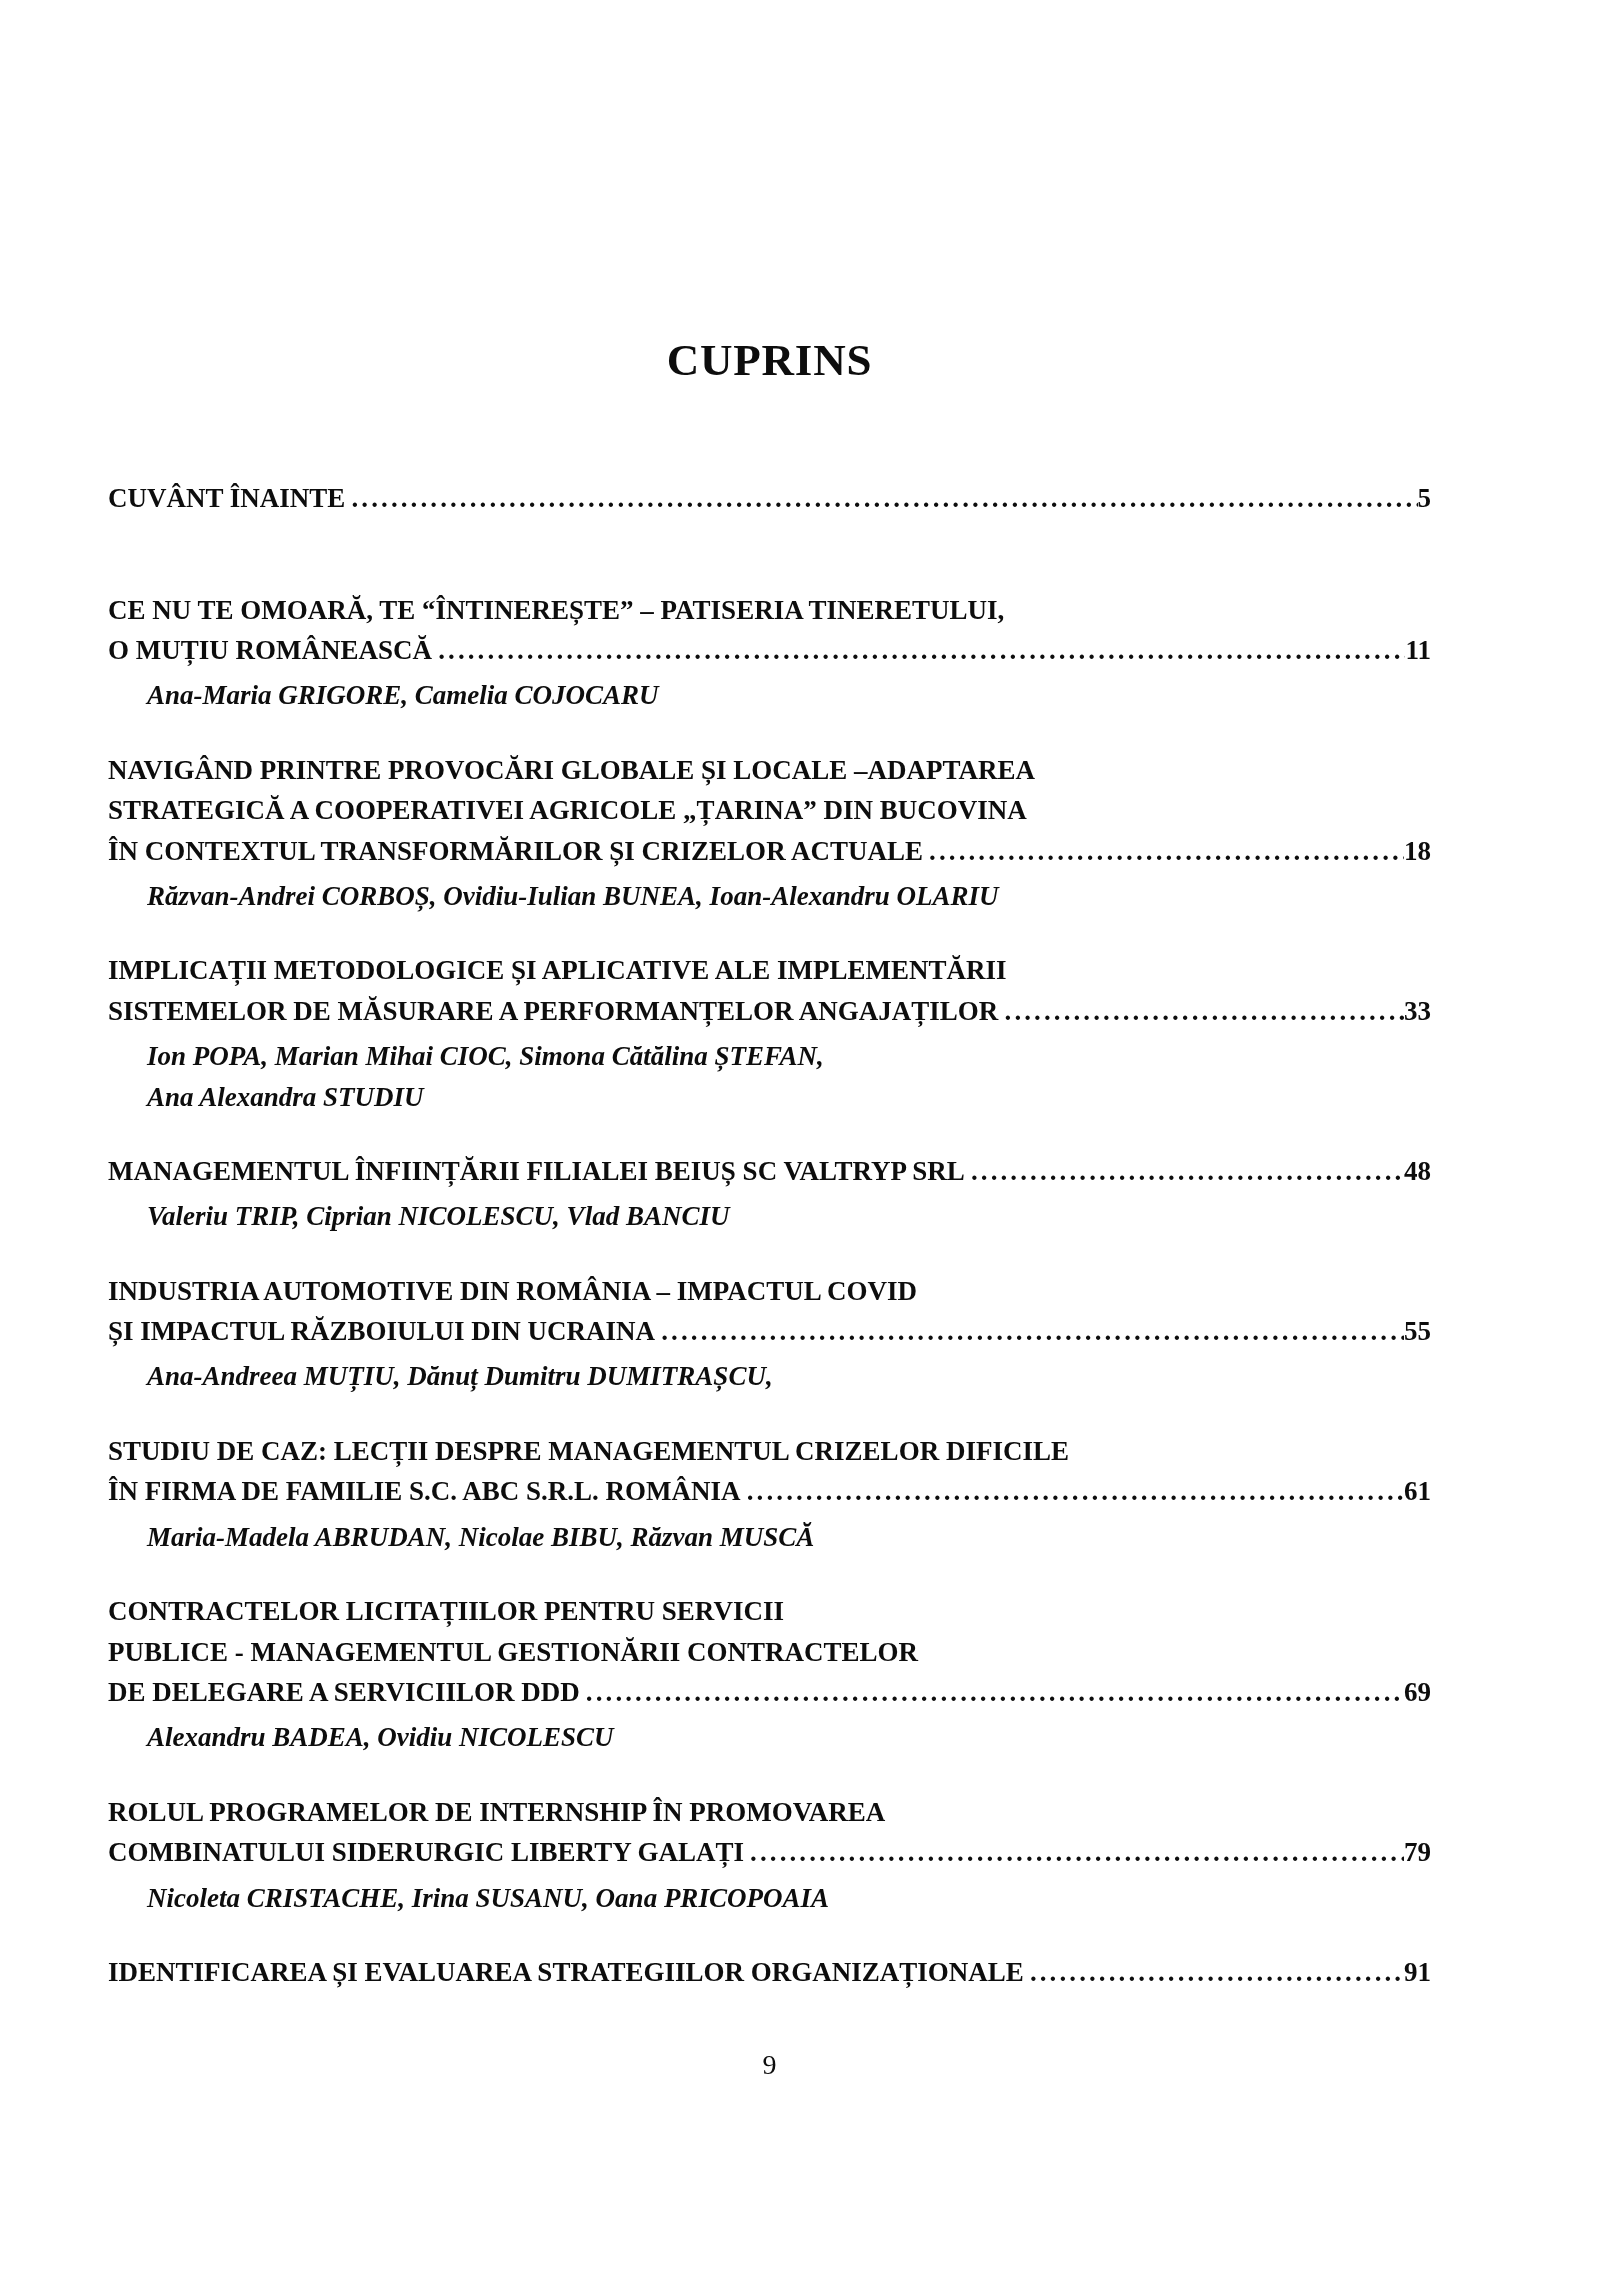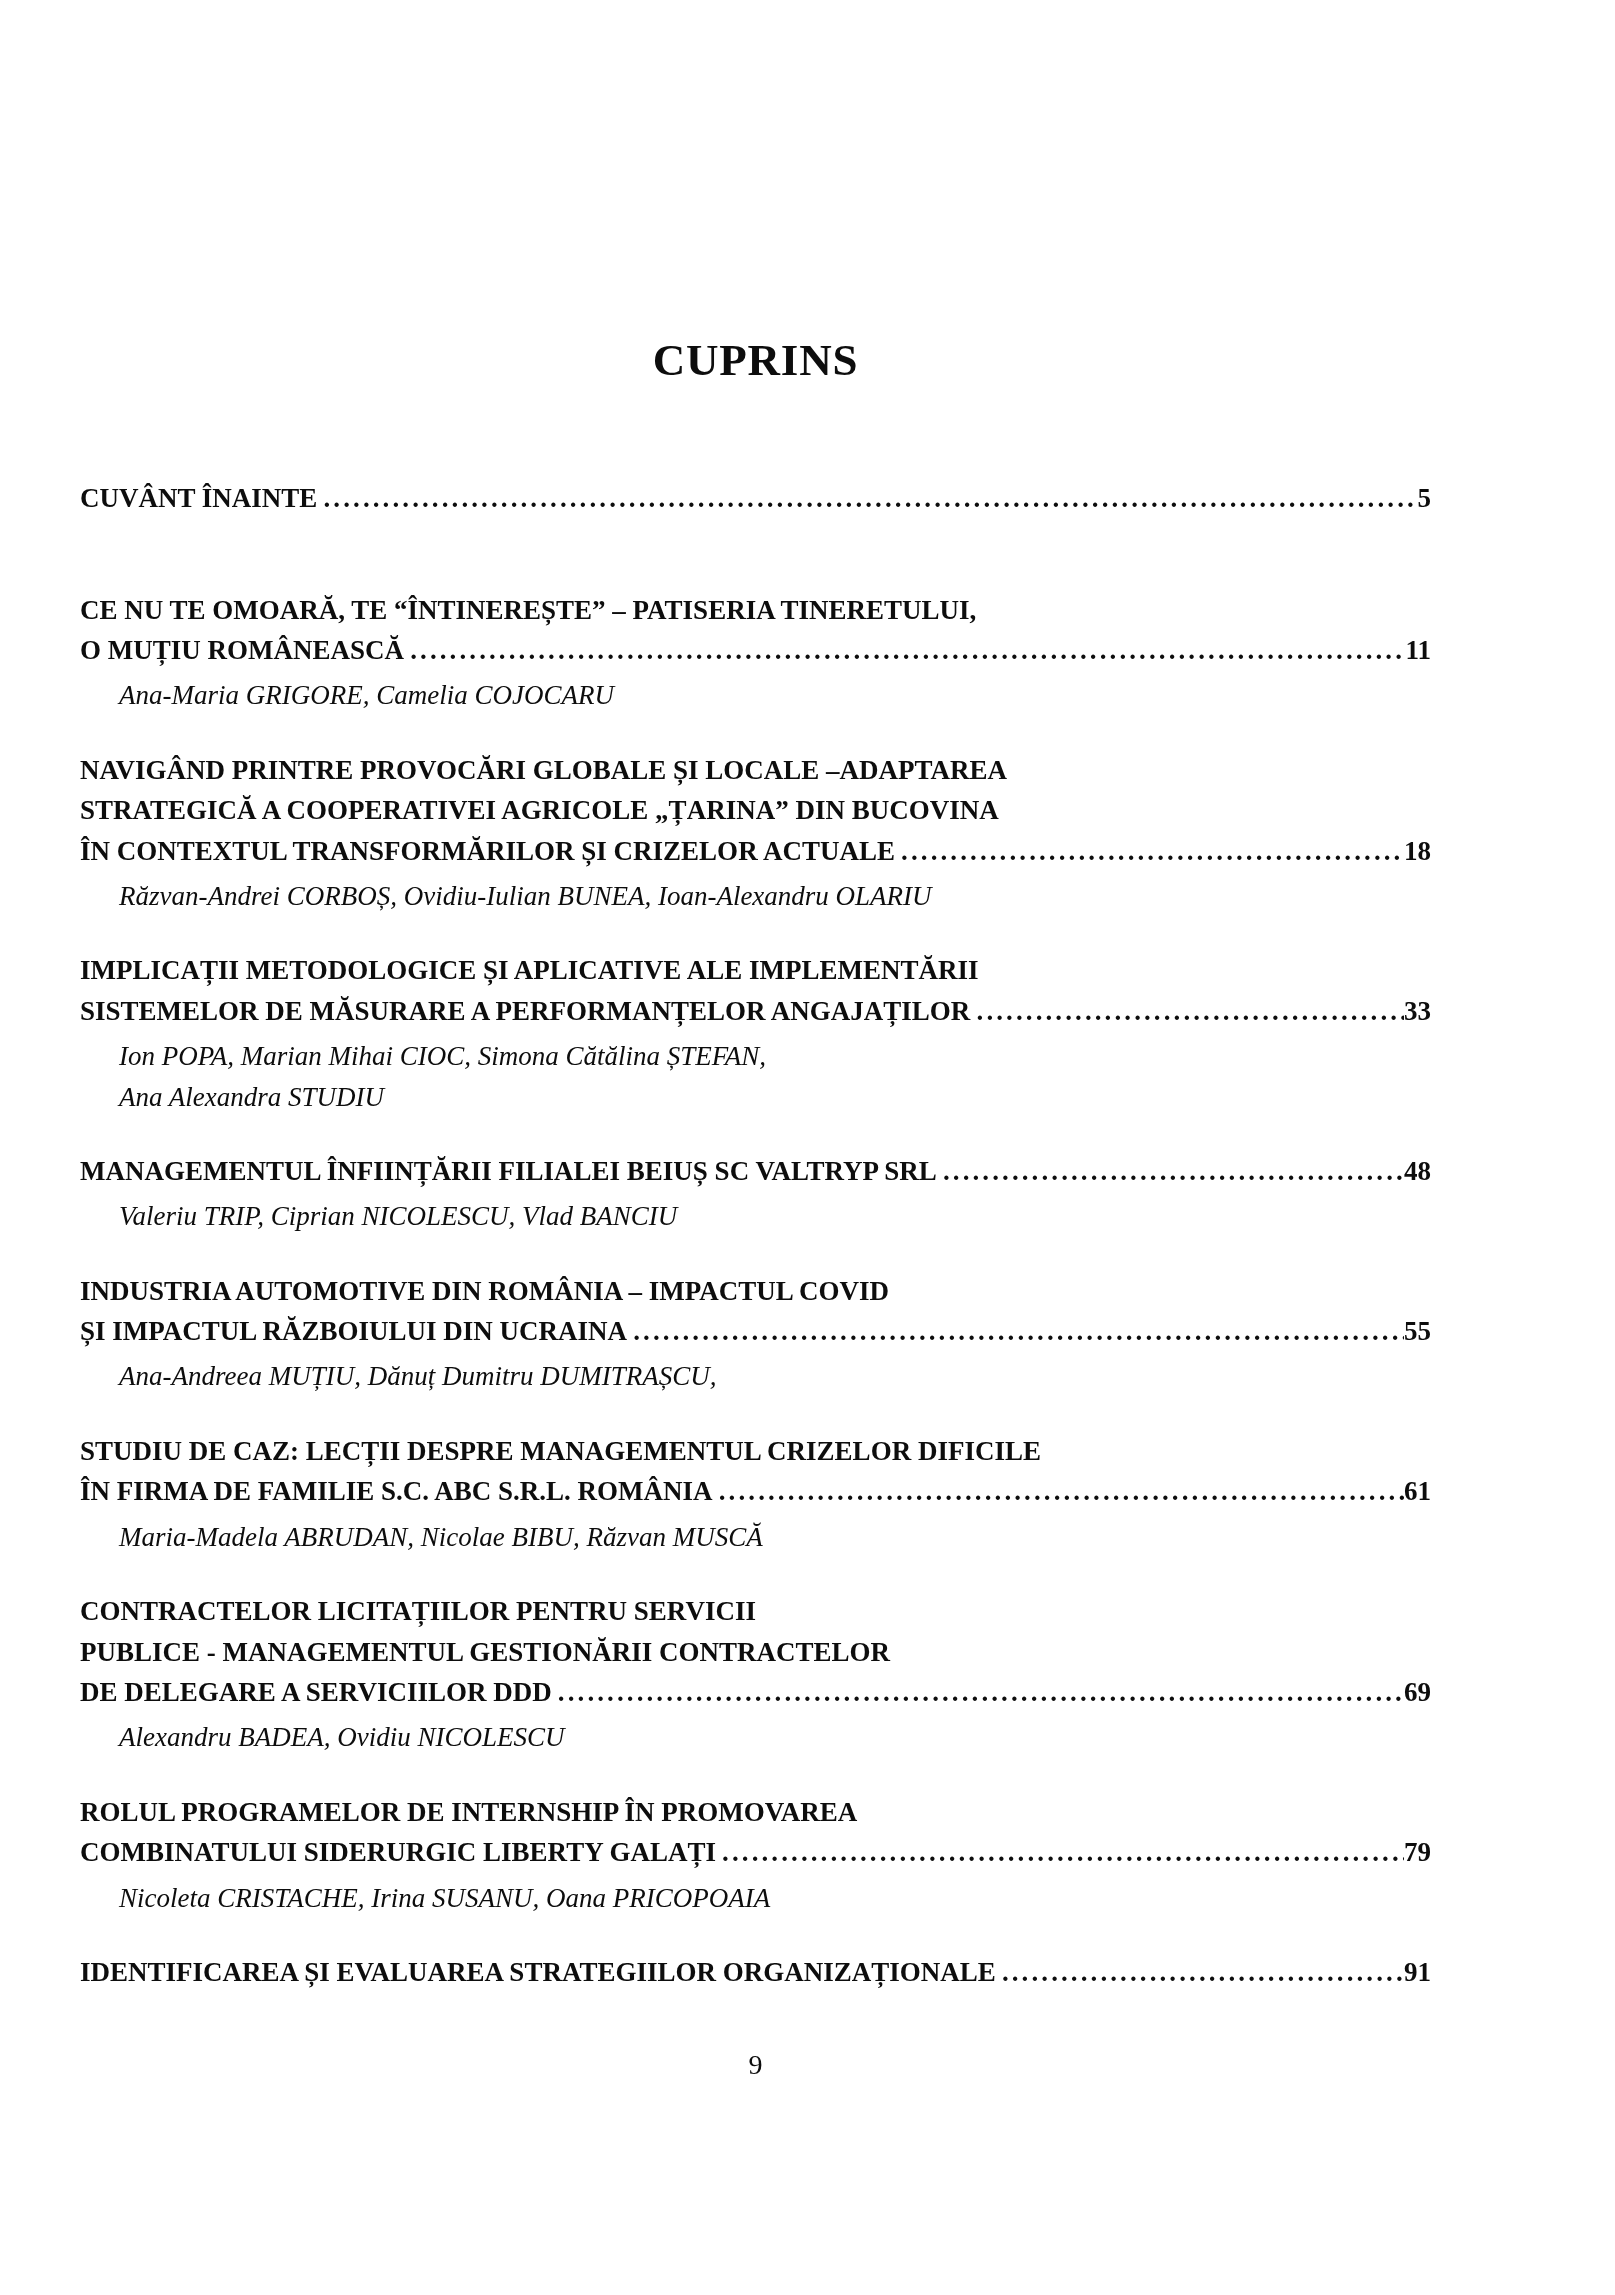--- a/index.html
+++ b/index.html
@@ -7,21 +7,21 @@
   body {
     width: 1615px;
     height: 2295px;
     background: #ffffff;
     color: #0d0d0d;
     font-family: "Liberation Serif", "DejaVu Serif", serif;
   }
   .page {
     width: 100%;
     height: 100%;
-    padding: 334px 184px 31px 80px;
+    padding: 334px 184px 31px 108px;
   }
   .toc-title {
     margin: 0 0 92px 0;
     font-size: 45px;
     font-weight: bold;
     text-align: center;
     letter-spacing: 0.8px;
   }
   .entries { width: 100%; }
   .entry {
@@ -49,21 +49,21 @@
     content: "....................................................................................................................................................................................................";
   }
   .pg {
     font-weight: bold;
     white-space: nowrap;
   }
   .authors {
     margin-top: 4.7px;
     padding-left: 39px;
     font-style: italic;
-    font-weight: normal;
+    font-weight: bold;
   }
   .author-line { font-style: italic; }
   .folio {
     margin-top: 56px;
     font-size: 28px;
     text-align: center;
   }
 </style>
 </head>
 <body>

